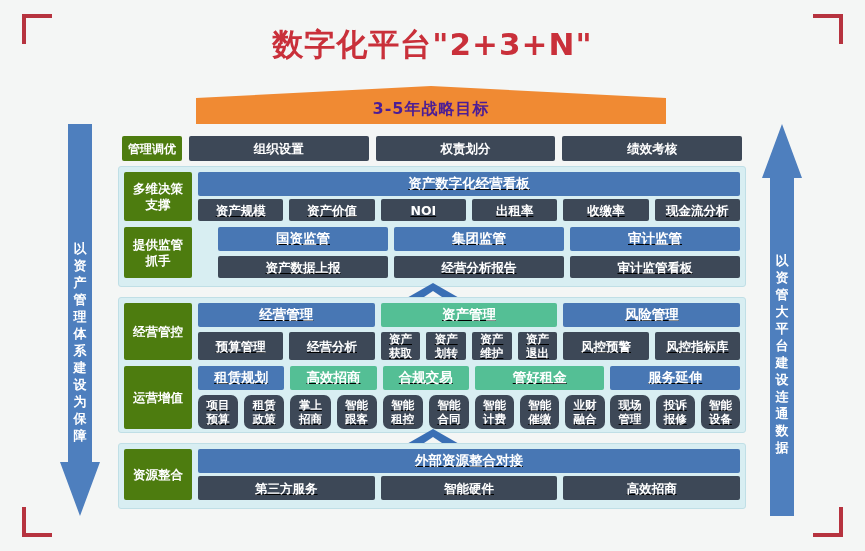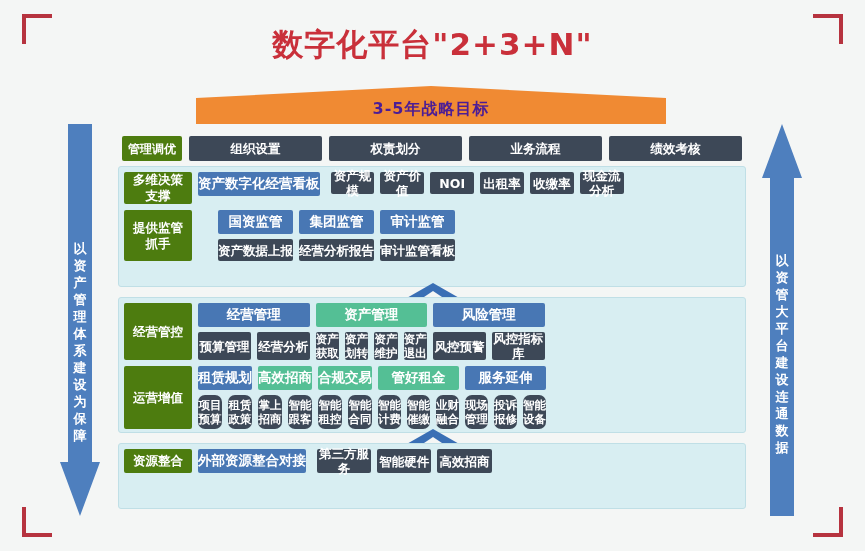--- a/index.html
+++ b/index.html
@@ -74,21 +74,21 @@
     background:#d8eef2;border:1px solid #c0dfe6;border-radius:3px;
     box-sizing:border-box;padding:5px;
   }
   .panel-a{top:166px;height:121px;}
   .panel-b{top:297px;height:136px;}
   .panel-c{top:443px;height:66px;}
 
   .block{display:flex;gap:6px;}
   .block + .block{margin-top:6px;}
   .block .lbl{flex:0 0 68px;text-align:center;}
-  .block-body{flex:1;display:flex;flex-direction:row;gap:11px;}
+  .block-body{flex:1;display:flex;flex-direction:column;gap:3px;text-decoration:underline;}
   .tier-top{display:flex;gap:6px;}
   .tier-bot{display:flex;gap:6px;}
 
   .h28{height:28px;}
   .h24{height:24px;}
   .h22{height:22px;}
   .h34{height:34px;border-radius:7px;}
 
   
   .chev{position:absolute;left:0;width:865px;text-align:center;}
@@ -152,21 +152,20 @@
       <div>通</div>
       <div>数</div>
       <div>据</div>
     </div>
 </div>
 
 <div class="mgmt-row">
   <div class="lbl">管理调优</div>
   <div class="dark">组织设置</div>
   <div class="dark">权责划分</div>
-  <div class="dark">业务流程</div>
   <div class="dark">绩效考核</div>
 </div>
 
 <div class="panel panel-a">
 
   <div class="block">
     <div class="lbl">
       <span>
         <span>多维决策</span><br>
         <span>支撑</span>

